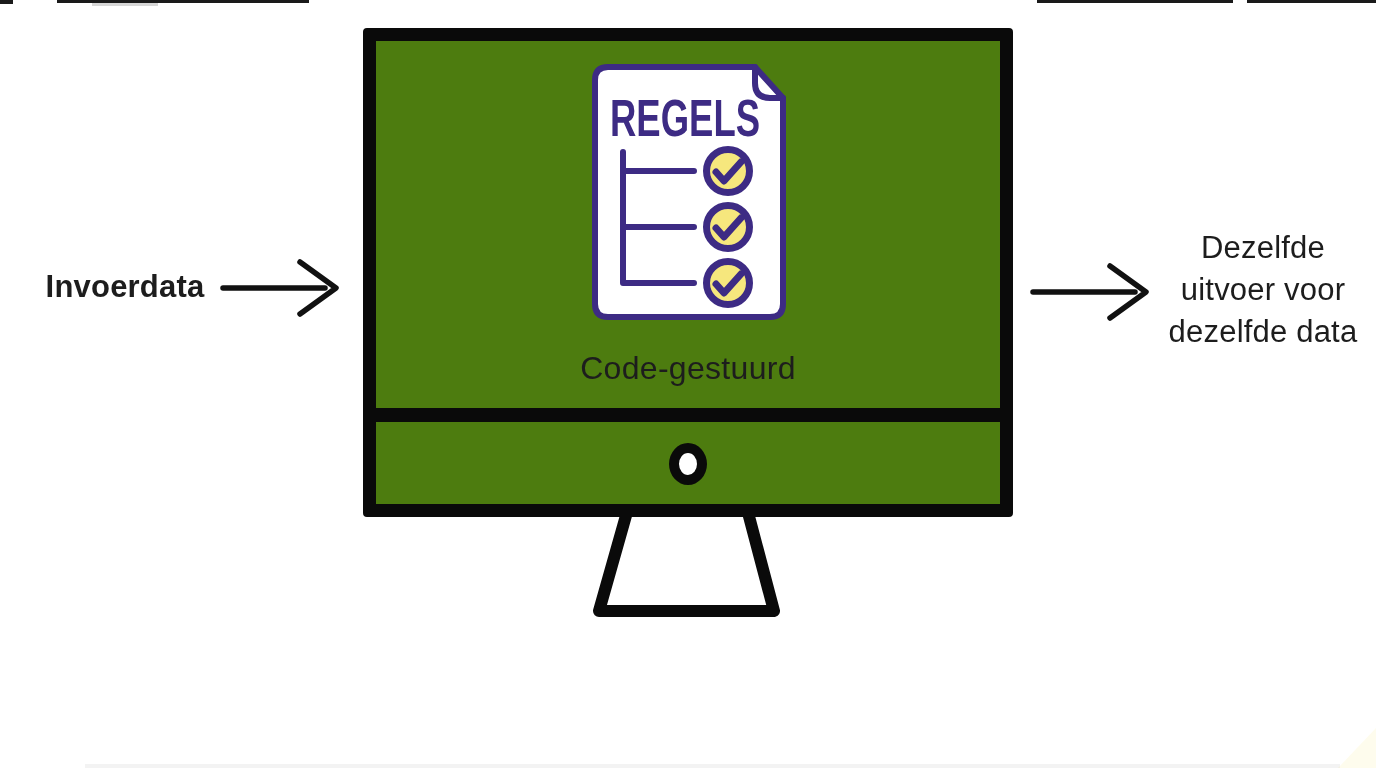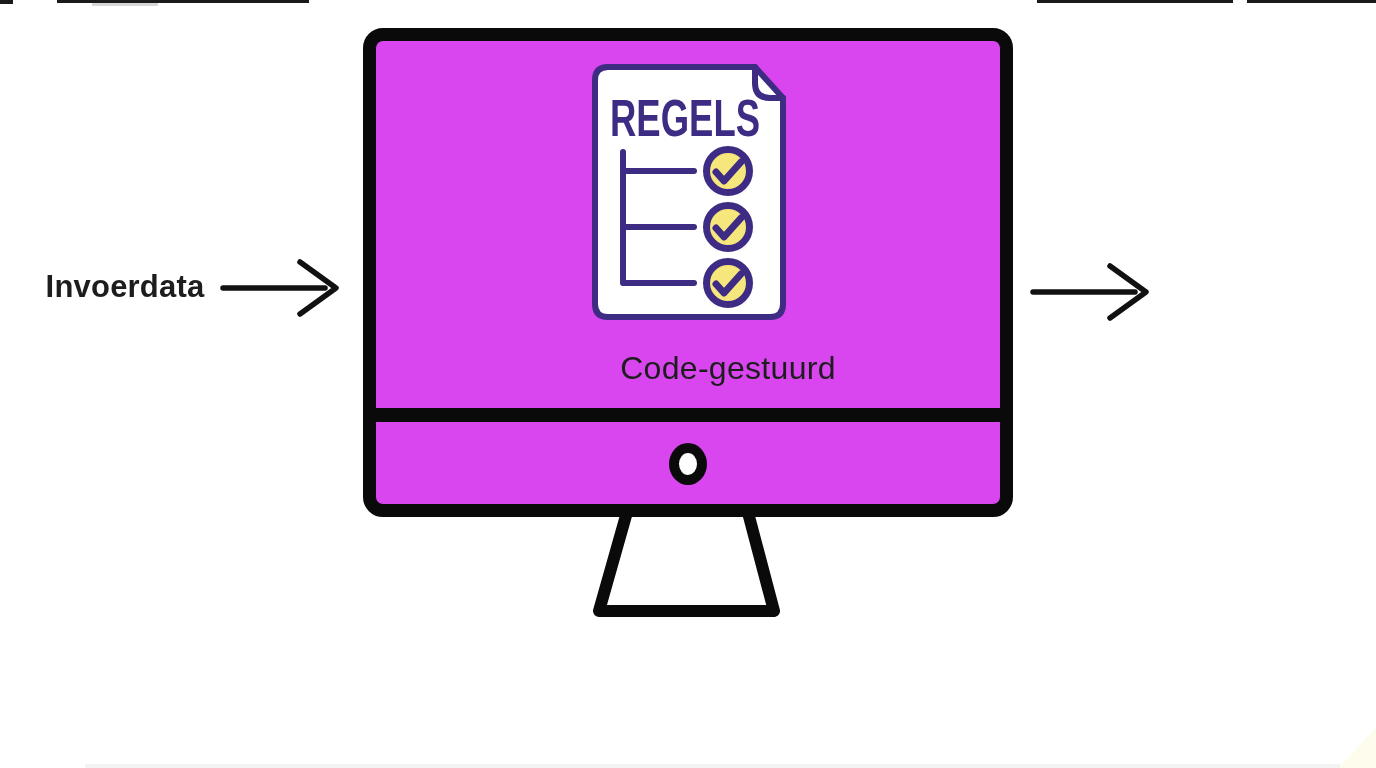--- a/index.html
+++ b/index.html
@@ -20,26 +20,26 @@
   
   .arrow{position:absolute;}
   .arrow-left{left:220px;top:258px;}
   .arrow-right{left:1030px;top:262px;}
   .arrow .stroke{stroke:#111;stroke-width:5.5;fill:none;stroke-linecap:round;stroke-linejoin:round;}
 
   
   .stand{position:absolute;left:580px;top:498px;}
   .stand polygon{fill:#ffffff;stroke:var(--outline);stroke-width:12;stroke-linejoin:round;}
   .monitor{position:absolute;left:363px;top:28px;width:650px;height:489px;
-           border:13px solid var(--outline);border-radius:20px;background:#d946ef;}
+           border:13px solid var(--outline);border-radius:4px;background:#4d7c0f;}
   .monitor-divider{position:absolute;left:0;right:0;top:367px;height:14px;background:var(--outline);}
   .power-button{position:absolute;left:293px;top:402px;width:38px;height:42px;
                 border:10px solid var(--outline);border-radius:50%;background:#fff;}
   .caption{position:absolute;left:0;top:309px;width:624px;text-align:center;
-           color:var(--text);font-size:32px;letter-spacing:.3px;margin-left:40px;}
+           color:var(--text);font-size:32px;letter-spacing:.3px;}
 
   
   .doc{position:absolute;left:216px;top:23px;}
   .doc .sheet{fill:#ffffff;stroke:var(--purple);stroke-width:6;stroke-linejoin:round;}
   .doc .fold{fill:none;stroke:var(--purple);stroke-width:6;stroke-linecap:round;stroke-linejoin:round;}
   .doc .list{fill:none;stroke:var(--purple);stroke-width:6;stroke-linecap:round;}
   .doc .bubble{fill:var(--yellow);stroke:var(--purple);stroke-width:7;}
   .doc .tick{fill:none;stroke:var(--purple);stroke-width:7;stroke-linecap:round;stroke-linejoin:round;}
   .doc-title{fill:var(--purple);font-family:"Liberation Sans",sans-serif;font-weight:bold;font-size:52px;}
 
@@ -97,14 +97,19 @@
 
     <div class="monitor-divider"></div>
     <div class="power-button"></div>
   </div>
 
   <svg class="arrow arrow-right" width="120" height="60" viewBox="0 0 120 60">
     <path class="stroke" d="M 3,30 H 105"></path>
     <path class="stroke" d="M 80,4 L 116,30 L 80,56"></path>
   </svg>
 
+  <div class="label label-right">
+    <div>Dezelfde</div>
+    <div>uitvoer voor</div>
+    <div>dezelfde data</div>
+  </div>
 
 </div>
 
 </body></html>

